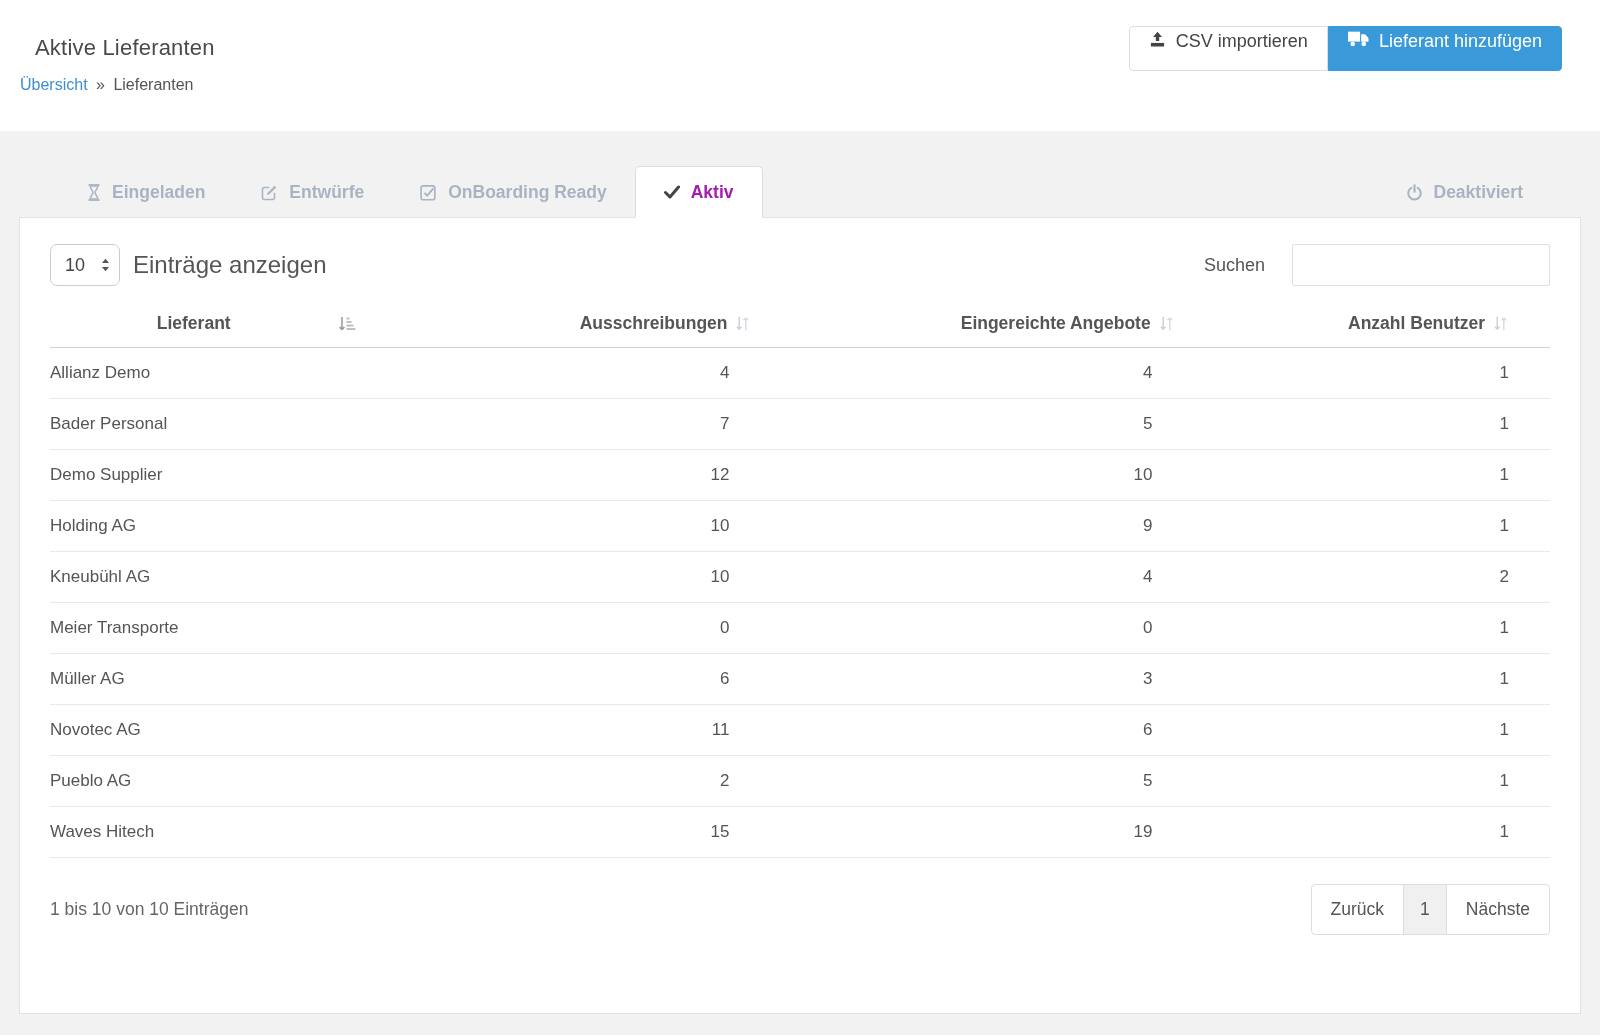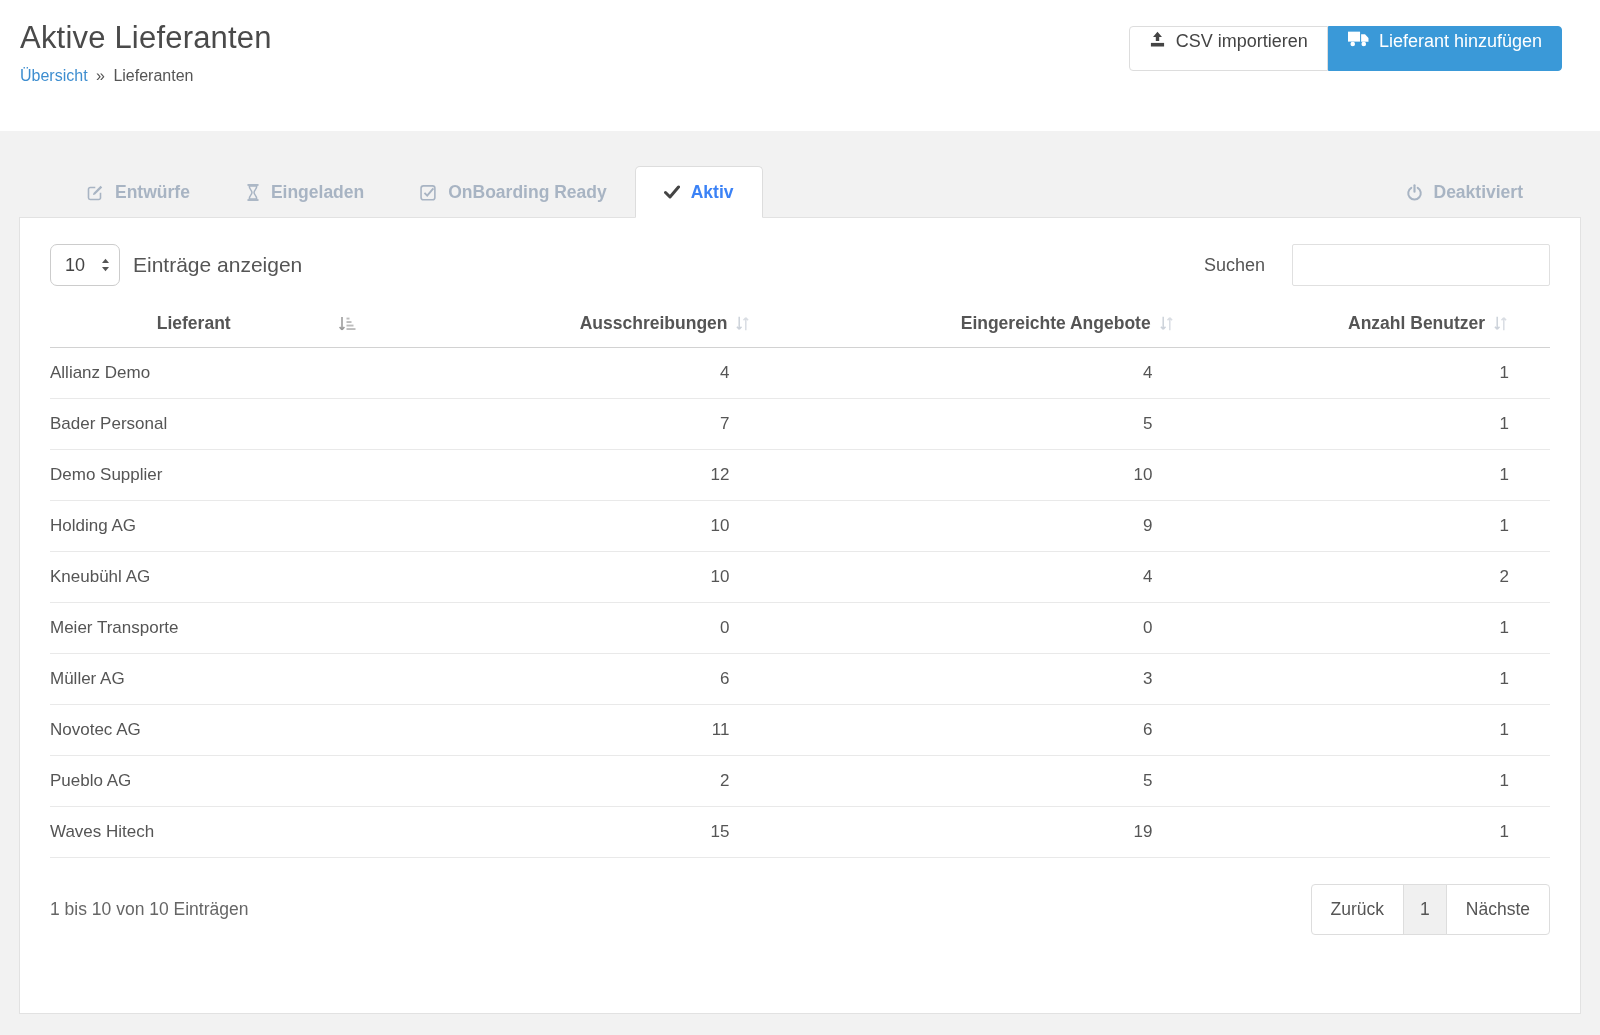--- a/index.html
+++ b/index.html
@@ -4,48 +4,48 @@
 <style>
   html,body{margin:0;padding:0}
   body{
     width:1600px;height:1035px;overflow:hidden;
     background:#f2f2f2;color:#555;
     font-family:"Liberation Sans",sans-serif;
   }
   
   .top-header{background:#fff;height:131px;box-sizing:border-box;
     padding:20px 38px 0 20px;display:flex;justify-content:space-between}
-  .page-title{margin:0;font-size:31px;font-weight:400;color:#4a4a4a;letter-spacing:.2px}
+  .page-title{margin:15px;font-size:22px;font-weight:400;color:#4a4a4a;letter-spacing:.2px}
   .breadcrumb{margin-top:11px;font-size:16px;color:#555}
   .breadcrumb a{color:#3e8ed0;text-decoration:none;cursor:pointer}
   .breadcrumb .sep{margin:0 4px}
   .header-actions{display:flex;align-items:flex-start;padding-top:6px}
   .btn{display:flex;align-items:flex-start;gap:10px;height:45px;padding:4px 19px;
     font-size:18px;font-family:inherit;cursor:pointer;border:1px solid transparent;box-sizing:border-box}
   .btn-default{background:#fff;border-color:#ddd;color:#444;border-radius:4px 0 0 4px}
   .btn-primary{background:#3a99d8;border-color:#3a99d8;color:#fff;border-radius:0 4px 4px 0}
   .icn{display:inline-flex;line-height:0}
   
   .tabs-row{display:flex;align-items:stretch;height:52px;margin:35px 19px -1px;
     padding-left:40px;box-sizing:border-box;position:relative;z-index:2}
   .tab{display:flex;align-items:center;gap:11px;padding:0 28px;font-size:17.5px;
     font-weight:700;color:#a8b4c3;cursor:pointer;white-space:nowrap}
   .tab.active{background:#fff;border:1px solid #ddd;border-bottom:1px solid #fff;
-    border-radius:5px 5px 0 0;color:#3b82f6}
+    border-radius:5px 5px 0 0;color:#a21caf}
   .tab-spacer{flex:1}
   .tab-deaktiviert{padding-right:58px}
   
   .panel{background:#fff;margin:0 19px;border:1px solid #e2e2e2;
     padding-bottom:78px;position:relative;z-index:1}
   .controls{display:flex;justify-content:space-between;align-items:center;padding:26px 30px 6px}
   .length-group,.search-group{display:flex;align-items:center}
   .length-select{display:flex;align-items:center;justify-content:space-between;
     width:70px;height:42px;box-sizing:border-box;border:1px solid #ccc;border-radius:7px;
     padding:0 9px 0 14px;font-size:18px;color:#444;background:#fff;cursor:pointer}
-  .length-label{margin-left:13px;font-size:21px;color:#555}
+  .length-label{margin-left:13px;font-size:24px;color:#555}
   .search-label{font-size:18px;color:#555;margin-right:27px}
   .search-input{width:258px;height:42px;box-sizing:border-box;border:1px solid #e0e0e0;
     border-radius:2px;font-size:17px;padding:0 10px;font-family:inherit;outline:none}
   
   table.data-table{width:calc(100% - 60px);margin:8px 30px 0;border-collapse:collapse;table-layout:fixed}
   .data-table th{font-size:17.5px;font-weight:700;color:#555;padding:13px 0;
     border-bottom:1px solid #d2d2d2;cursor:pointer}
   .th-name{text-align:center;width:21%}
   .th-num{text-align:right}
   .th-tenders{width:27%}
@@ -98,36 +98,36 @@
           </svg>
       </span>
       <span>Lieferant hinzufügen</span>
     </button>
   </div>
 </div>
 
 <div class="tabs-row">
   <div class="tab">
     <span class="icn">
-      <svg width="17" height="17" viewBox="0 0 16 16">
-          <path d="M12.7 8.2 V13 a1.6 1.6 0 0 1 -1.6 1.6 H3 A1.6 1.6 0 0 1 1.4 13 V4.9 A1.6 1.6 0 0 1 3 3.3 H7.8" fill="none" stroke="currentColor" stroke-width="1.5"></path>
-          <path d="M5.6 10.4 L7.6 9.9 L14.3 3.2 L12.8 1.7 L6.1 8.4 Z" fill="currentColor"></path>
-        </svg>
-    </span>
-    <span>Entwürfe</span>
-  </div>
-  <div class="tab">
-    <span class="icn">
       <svg width="14" height="17" viewBox="0 0 12 16">
           <path d="M0.8 0.9 H11.2" stroke="currentColor" stroke-width="1.7"></path>
           <path d="M0.8 15.1 H11.2" stroke="currentColor" stroke-width="1.7"></path>
           <path d="M2.5 2 C2.5 5.2 5 5.7 5 8 C5 10.3 2.5 10.8 2.5 14 H9.5 C9.5 10.8 7 10.3 7 8 C7 5.7 9.5 5.2 9.5 2 Z" fill="none" stroke="currentColor" stroke-width="1.4"></path>
         </svg>
     </span>
     <span>Eingeladen</span>
+  </div>
+  <div class="tab">
+    <span class="icn">
+      <svg width="17" height="17" viewBox="0 0 16 16">
+          <path d="M12.7 8.2 V13 a1.6 1.6 0 0 1 -1.6 1.6 H3 A1.6 1.6 0 0 1 1.4 13 V4.9 A1.6 1.6 0 0 1 3 3.3 H7.8" fill="none" stroke="currentColor" stroke-width="1.5"></path>
+          <path d="M5.6 10.4 L7.6 9.9 L14.3 3.2 L12.8 1.7 L6.1 8.4 Z" fill="currentColor"></path>
+        </svg>
+    </span>
+    <span>Entwürfe</span>
   </div>
   <div class="tab">
     <span class="icn">
       <svg width="17" height="17" viewBox="0 0 16 16">
           <rect x="1" y="1.8" width="13" height="13" rx="2.2" fill="none" stroke="currentColor" stroke-width="1.5"></rect>
           <path d="M4.2 8.4 L6.8 11 L12.6 4.2" fill="none" stroke="currentColor" stroke-width="1.8"></path>
         </svg>
     </span>
     <span>OnBoarding Ready</span>
   </div>

